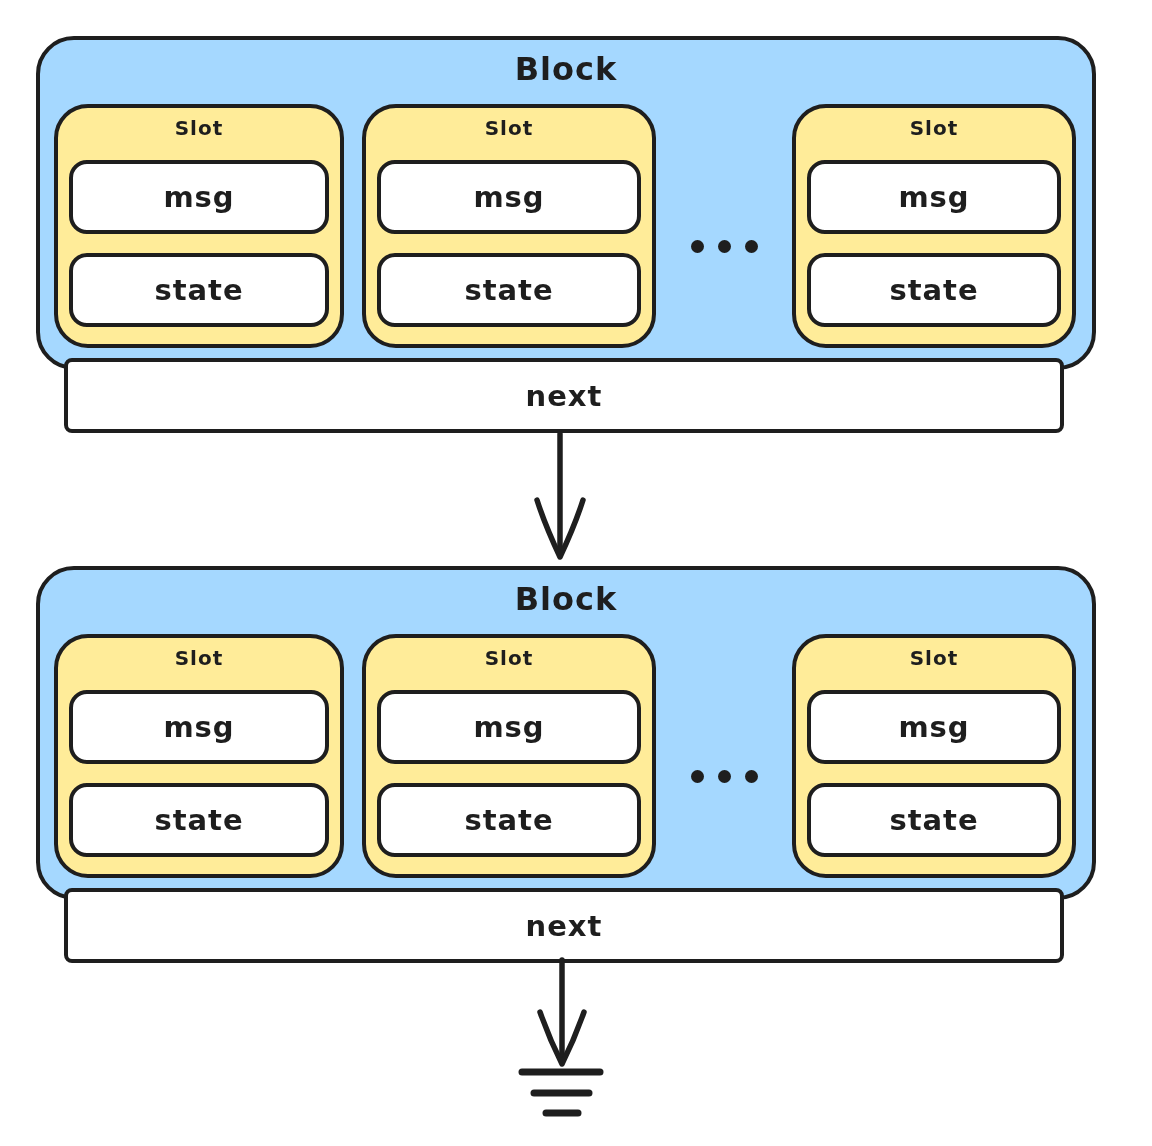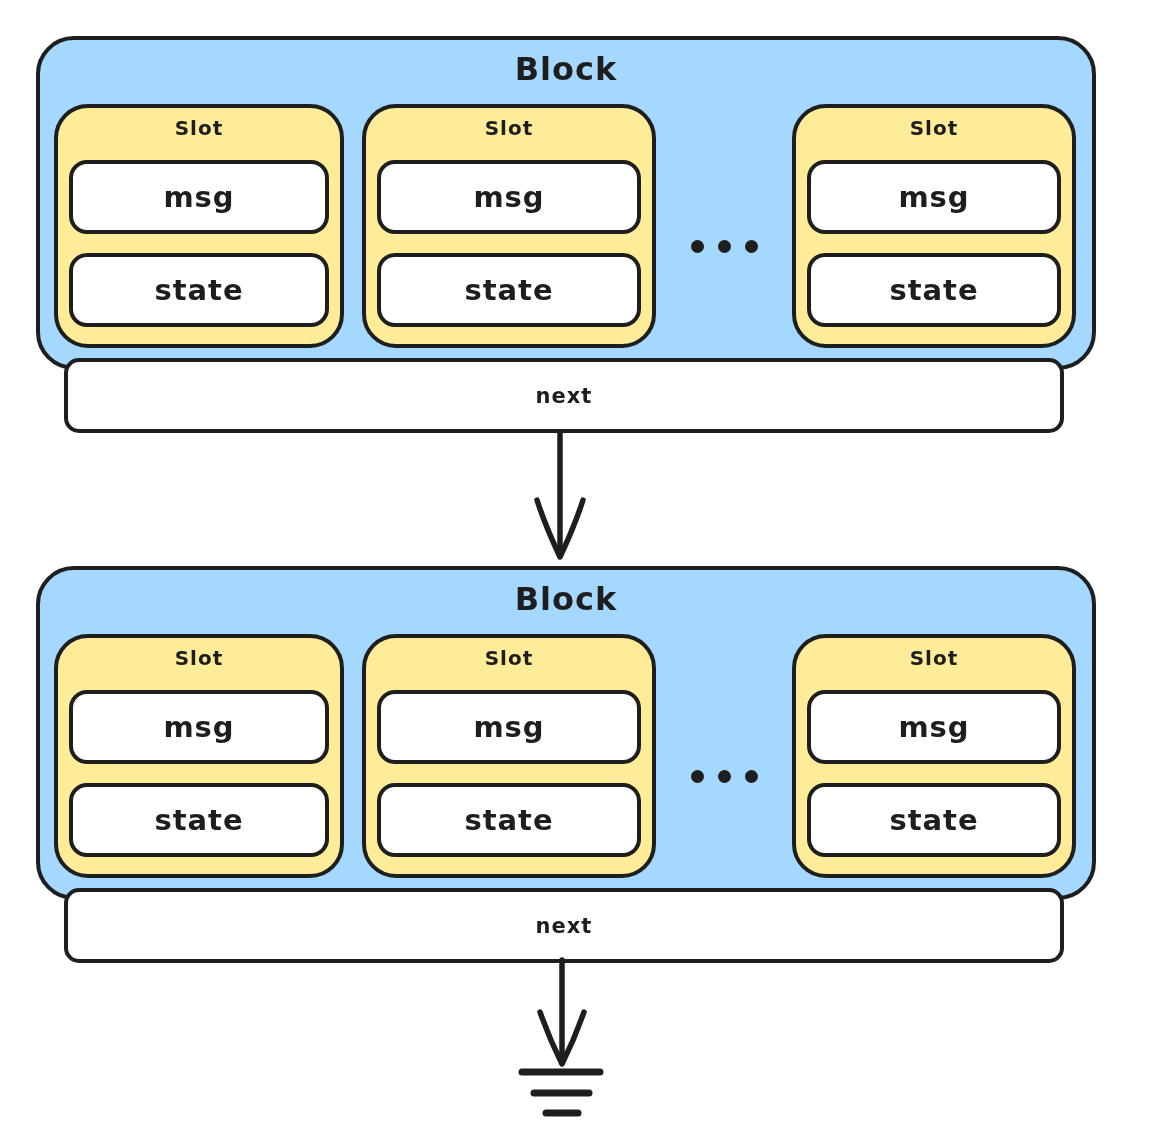--- a/index.html
+++ b/index.html
@@ -94,25 +94,25 @@
     border-radius: 50%;
     background: var(--stroke);
   }
   .next-bar {
     position: absolute;
     left: 24px; right: 28px;
     top: 318px;
     height: 75px;
     background: var(--field-fill);
     border: 4px solid var(--stroke);
-    border-radius: 15px;
+    border-radius: 8px;
     display: flex;
     align-items: center;
     justify-content: center;
-    font-size: 21px;
+    font-size: 29px;
     font-weight: 600;
     letter-spacing: 1px;
   }
   .connectors {
     position: absolute;
     left: 0; top: 0;
     width: 1152px;
     height: 1146px;
     pointer-events: none;
   }

